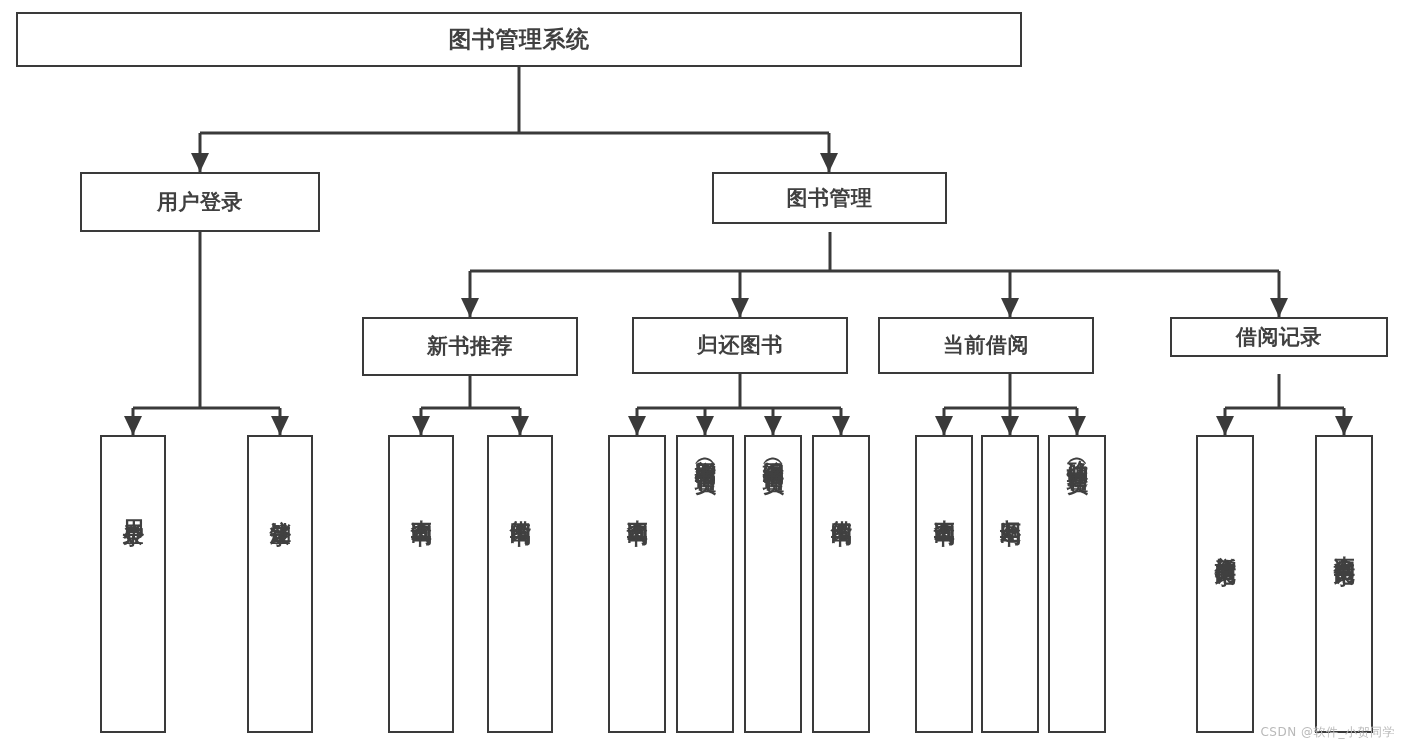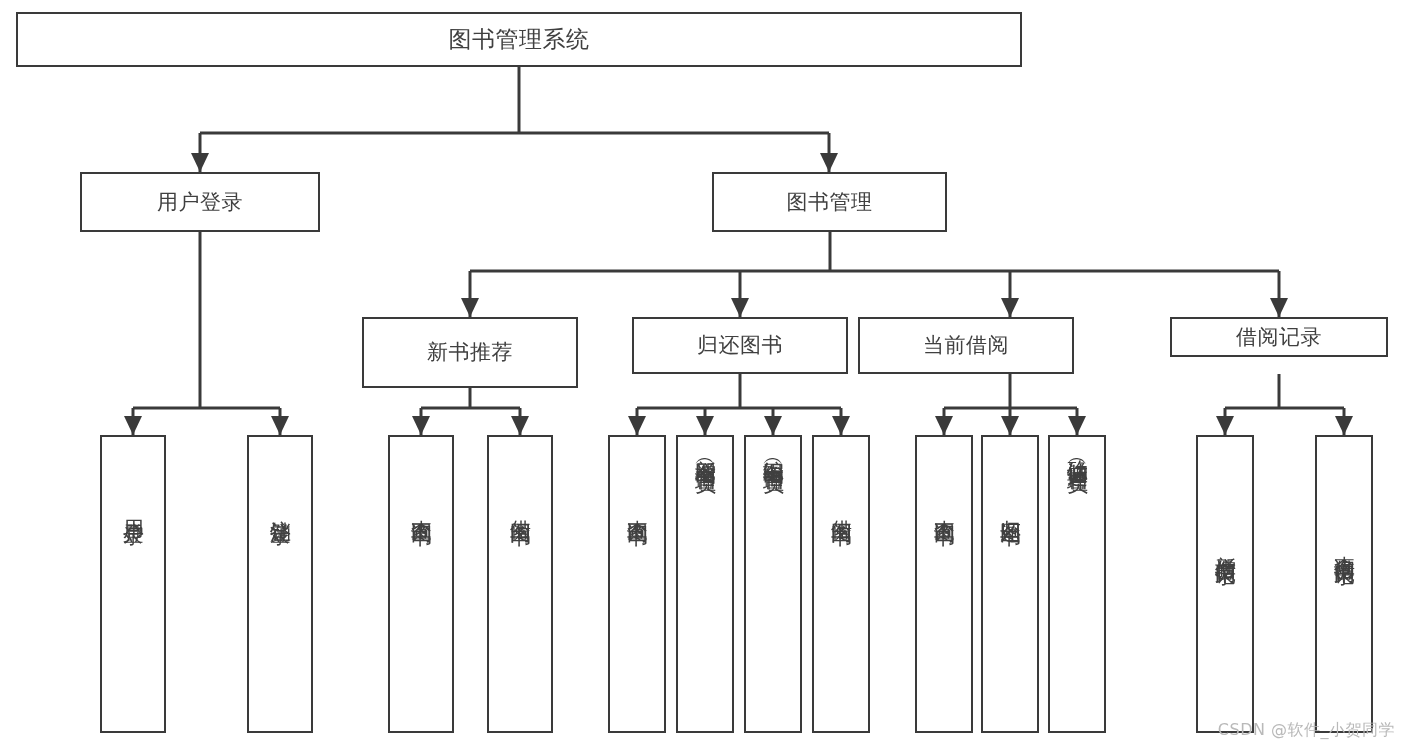--- a/index.html
+++ b/index.html
@@ -35,20 +35,21 @@
     align-items: center;
     justify-content: center;
     overflow: hidden;
   }
   .node-label {
     color: #404040;
     text-align: right;
     line-height: 1.18;
     white-space: pre;
     letter-spacing: 0.5px;
+    font-weight: bold;
   }
   .node-root > .node-label {
     font-size: 23px;
   }
   .node-level1 > .node-label,
   .node-level2 > .node-label {
     font-size: 21px;
   }
   .node-leaf {
     align-items: flex-start;
@@ -66,21 +67,21 @@
   .node-leaf.leaf-mid > .node-label {
     padding-top: 60px;
   }
   .node-leaf.leaf-low > .node-label {
     padding-top: 96px;
   }
   #watermark {
     position: absolute;
     right: 10px;
     bottom: 6px;
-    font-size: 16px;
+    font-size: 12px;
     color: #b9b9b9;
     letter-spacing: 0.5px;
     white-space: nowrap;
     user-select: none;
   }
 </style>
 </head>
 <body>
 
 <div id="diagram-root">
@@ -140,30 +141,30 @@
       <polygon points="1335,416.1 1353,416.1 1344,435" fill="#3a3a3a"></polygon>
     </svg>
 
   <div id="node-layer">
       <div class="node-box node-root" style="left: 16px; top: 12px; width: 1006px; height: 55px;">
         <span class="node-label">图书管理系统</span>
       </div>
       <div class="node-box node-level1" style="left: 80px; top: 172px; width: 240px; height: 60px;">
         <span class="node-label">用户登录</span>
       </div>
-      <div class="node-box node-level1" style="left: 712px; top: 172px; width: 235px; height: 60px;">
+      <div class="node-box node-level1" style="left: 712px; top: 172px; width: 235px; height: 52px;">
         <span class="node-label">图书管理</span>
       </div>
-      <div class="node-box node-level2" style="left: 362px; top: 317px; width: 216px; height: 71px;">
+      <div class="node-box node-level2" style="left: 362px; top: 317px; width: 216px; height: 59px;">
         <span class="node-label">新书推荐</span>
       </div>
       <div class="node-box node-level2" style="left: 632px; top: 317px; width: 216px; height: 57px;">
         <span class="node-label">归还图书</span>
       </div>
-      <div class="node-box node-level2" style="left: 858px; top: 317px; width: 216px; height: 57px;">
+      <div class="node-box node-level2" style="left: 878px; top: 317px; width: 216px; height: 57px;">
         <span class="node-label">当前借阅</span>
       </div>
       <div class="node-box node-level2" style="left: 1170px; top: 317px; width: 218px; height: 40px;">
         <span class="node-label">借阅记录</span>
       </div>
       <div class="node-box node-leaf leaf-mid" style="left: 100px; top: 435px; width: 66px; height: 298px;">
         <span class="node-label">用户登录</span>
       </div>
       <div class="node-box node-leaf leaf-mid" style="left: 247px; top: 435px; width: 66px; height: 298px;">
         <span class="node-label">注销登录</span>

